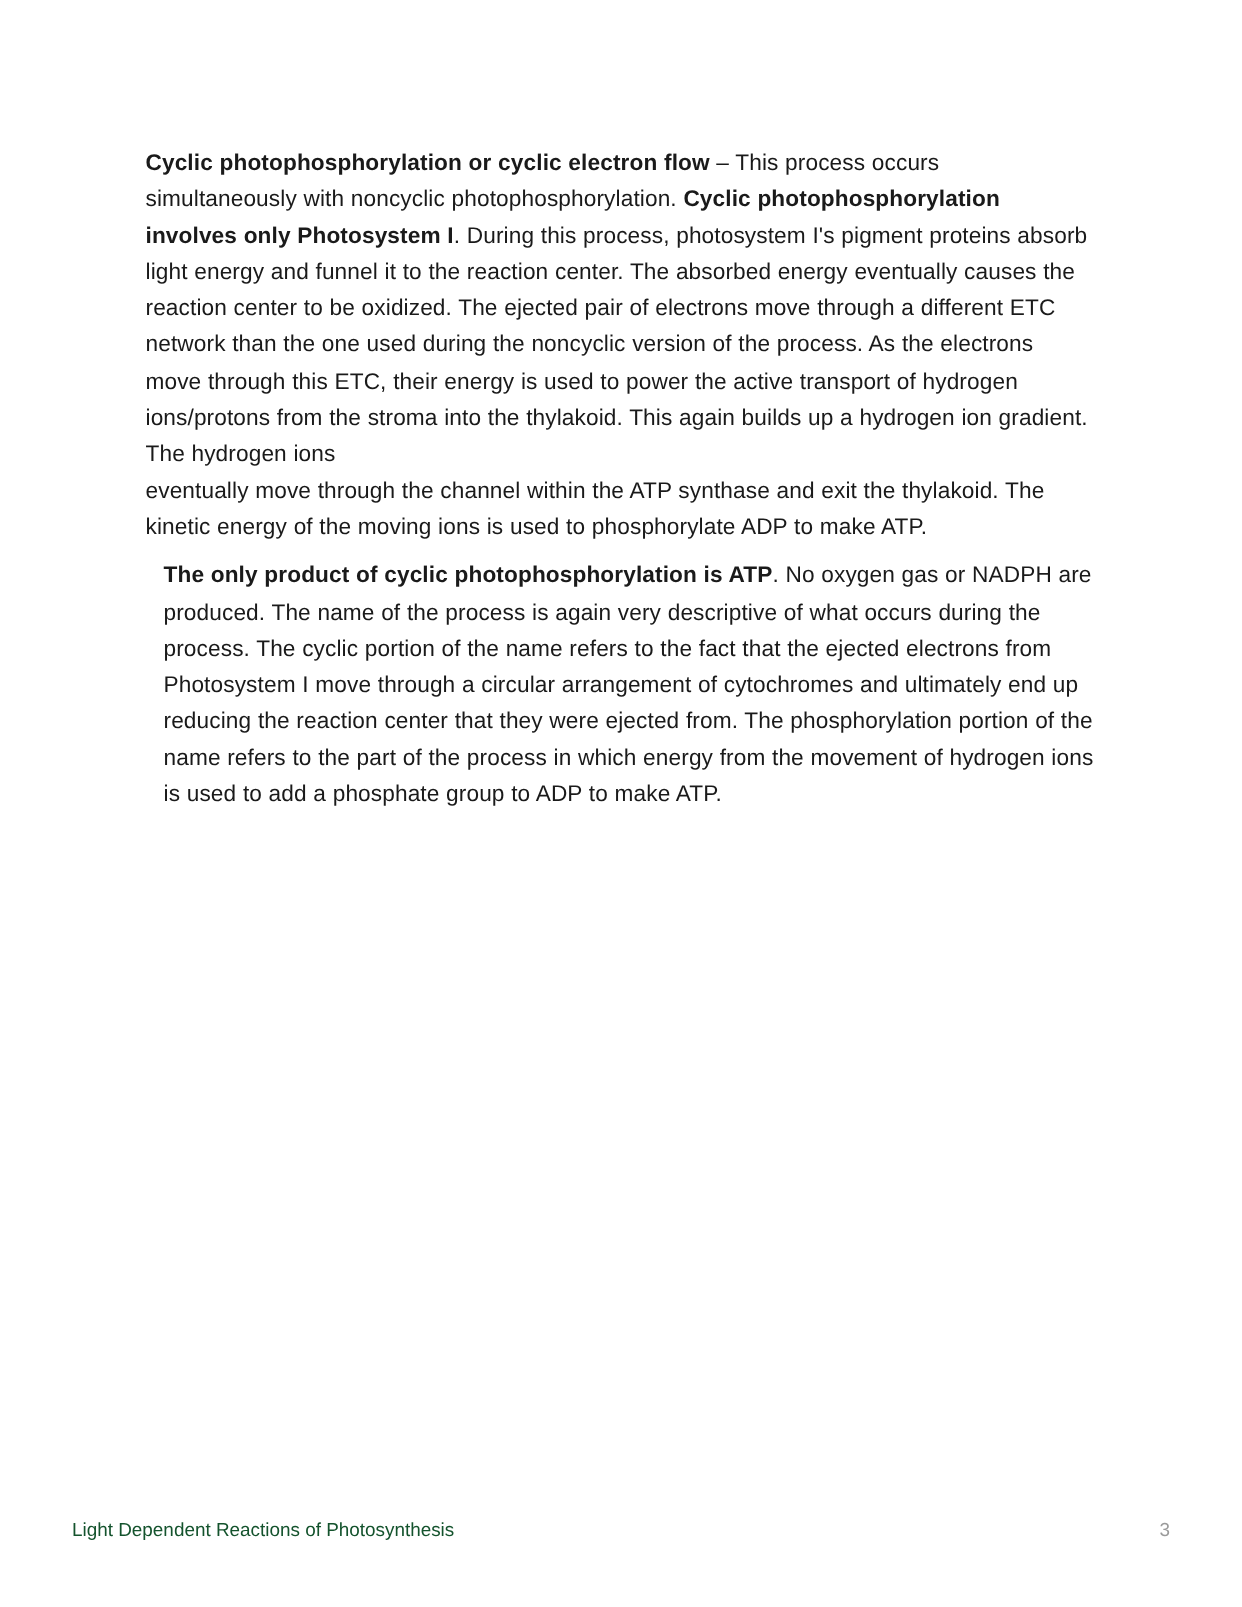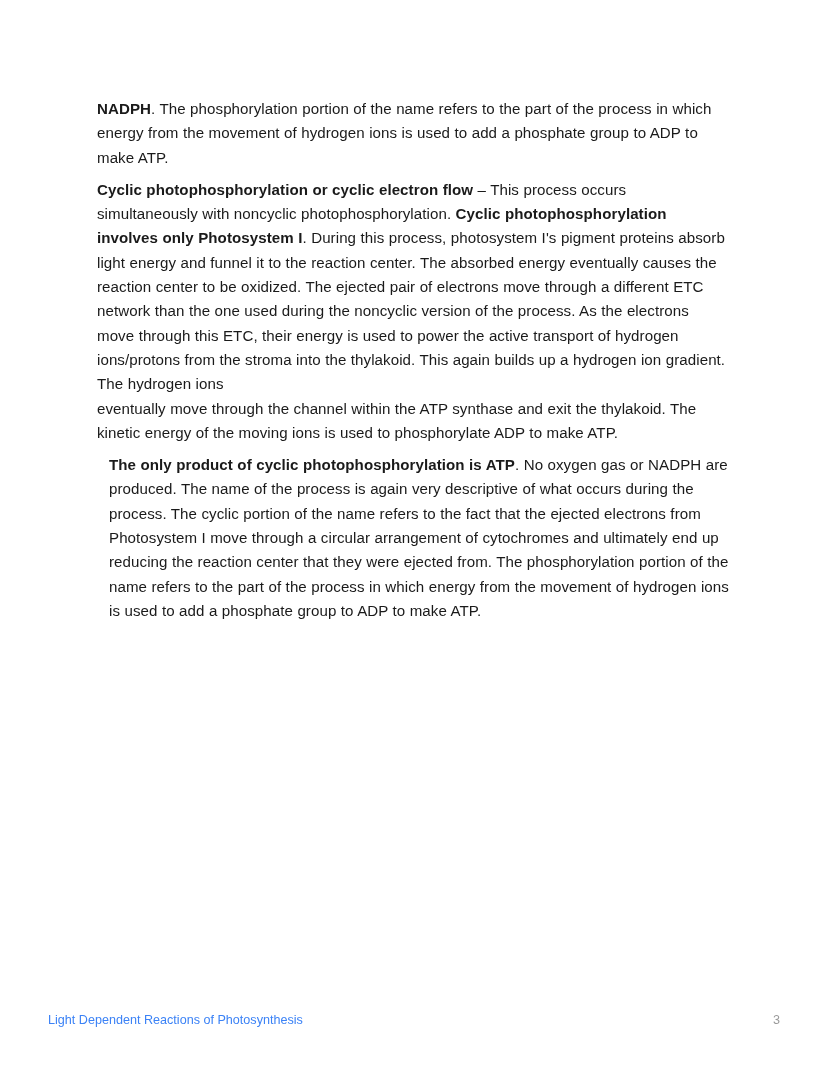--- a/index.html
+++ b/index.html
@@ -51,41 +51,40 @@
     top: 1011px;
     width: 828px;
     height: 22px;
   }
   .footer-left {
     position: absolute;
     left: 48px;
     top: 0;
     font-size: 12.6px;
     line-height: 18px;
-    color: #3b82f6;
+    color: #14532d;
     white-space: nowrap;
   }
   .footer-right {
     position: absolute;
     left: 0;
     top: 0;
     width: 780px;
     text-align: right;
     font-size: 12.6px;
     line-height: 18px;
     color: #9a9a9a;
   }
 </style>
 </head>
 <body>
 
 <div class="page">
 
   <div class="content">
-    <p class="para"><span class="b">NADPH</span><span>. The phosphorylation portion of the name refers to the part of the process in which energy from the movement of hydrogen ions is used to add a phosphate group to ADP to make ATP.</span></p>
     <p class="para"><span class="b">Cyclic photophosphorylation or cyclic electron flow</span><span> – This process occurs simultaneously with noncyclic photophosphorylation. </span><span class="b">Cyclic photophosphorylation involves only Photosystem I</span><span>. During this process, photosystem I's pigment proteins absorb light energy and funnel it to the reaction center. The absorbed energy eventually causes the reaction center to be oxidized. The ejected pair of electrons move through a different ETC network than the one used during the noncyclic version of the process. As the electrons move through this ETC, their energy is used to power the active transport of hydrogen ions/protons from the stroma into the thylakoid. This again builds up a hydrogen ion gradient. The hydrogen ions</span><br><span>eventually move through the channel within the ATP synthase and exit the thylakoid. The kinetic energy of the moving ions is used to phosphorylate ADP to make ATP.</span></p>
     <p class="para"><span class="b">The only product of cyclic photophosphorylation is ATP</span><span>. No oxygen gas or NADPH are produced. The name of the process is again very descriptive of what occurs during the process. The cyclic portion of the name refers to the fact that the ejected electrons from Photosystem I move through a circular arrangement of cytochromes and ultimately end up reducing the reaction center that they were ejected from. The phosphorylation portion of the name refers to the part of the process in which energy from the movement of hydrogen ions is used to add a phosphate group to ADP to make ATP.</span></p>
   </div>
 
   <div class="footer">
     <div class="footer-left">Light Dependent Reactions of Photosynthesis</div>
     <div class="footer-right">3</div>
   </div>
 
 </div>

